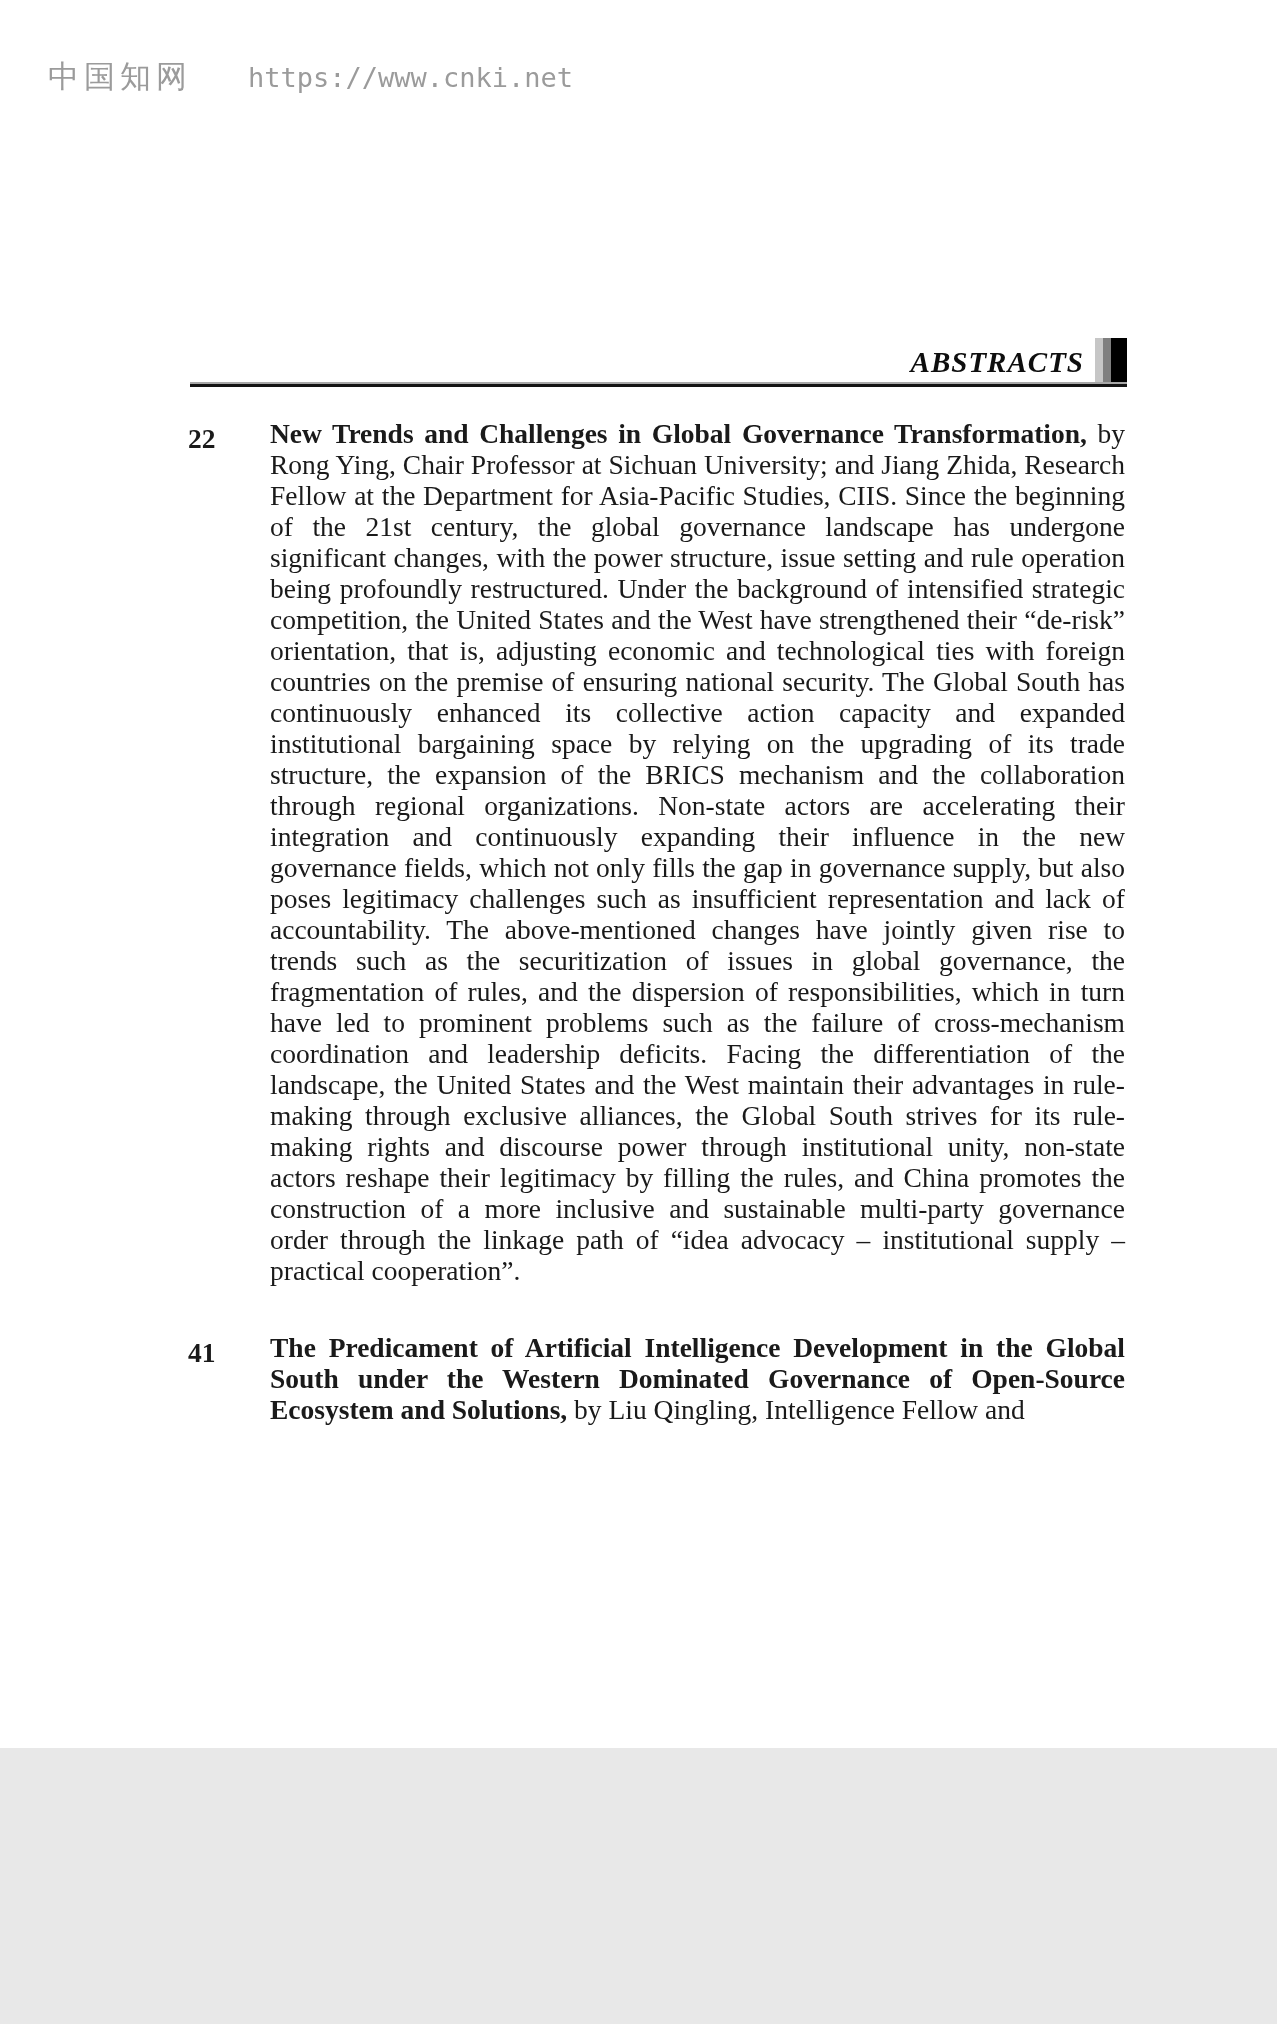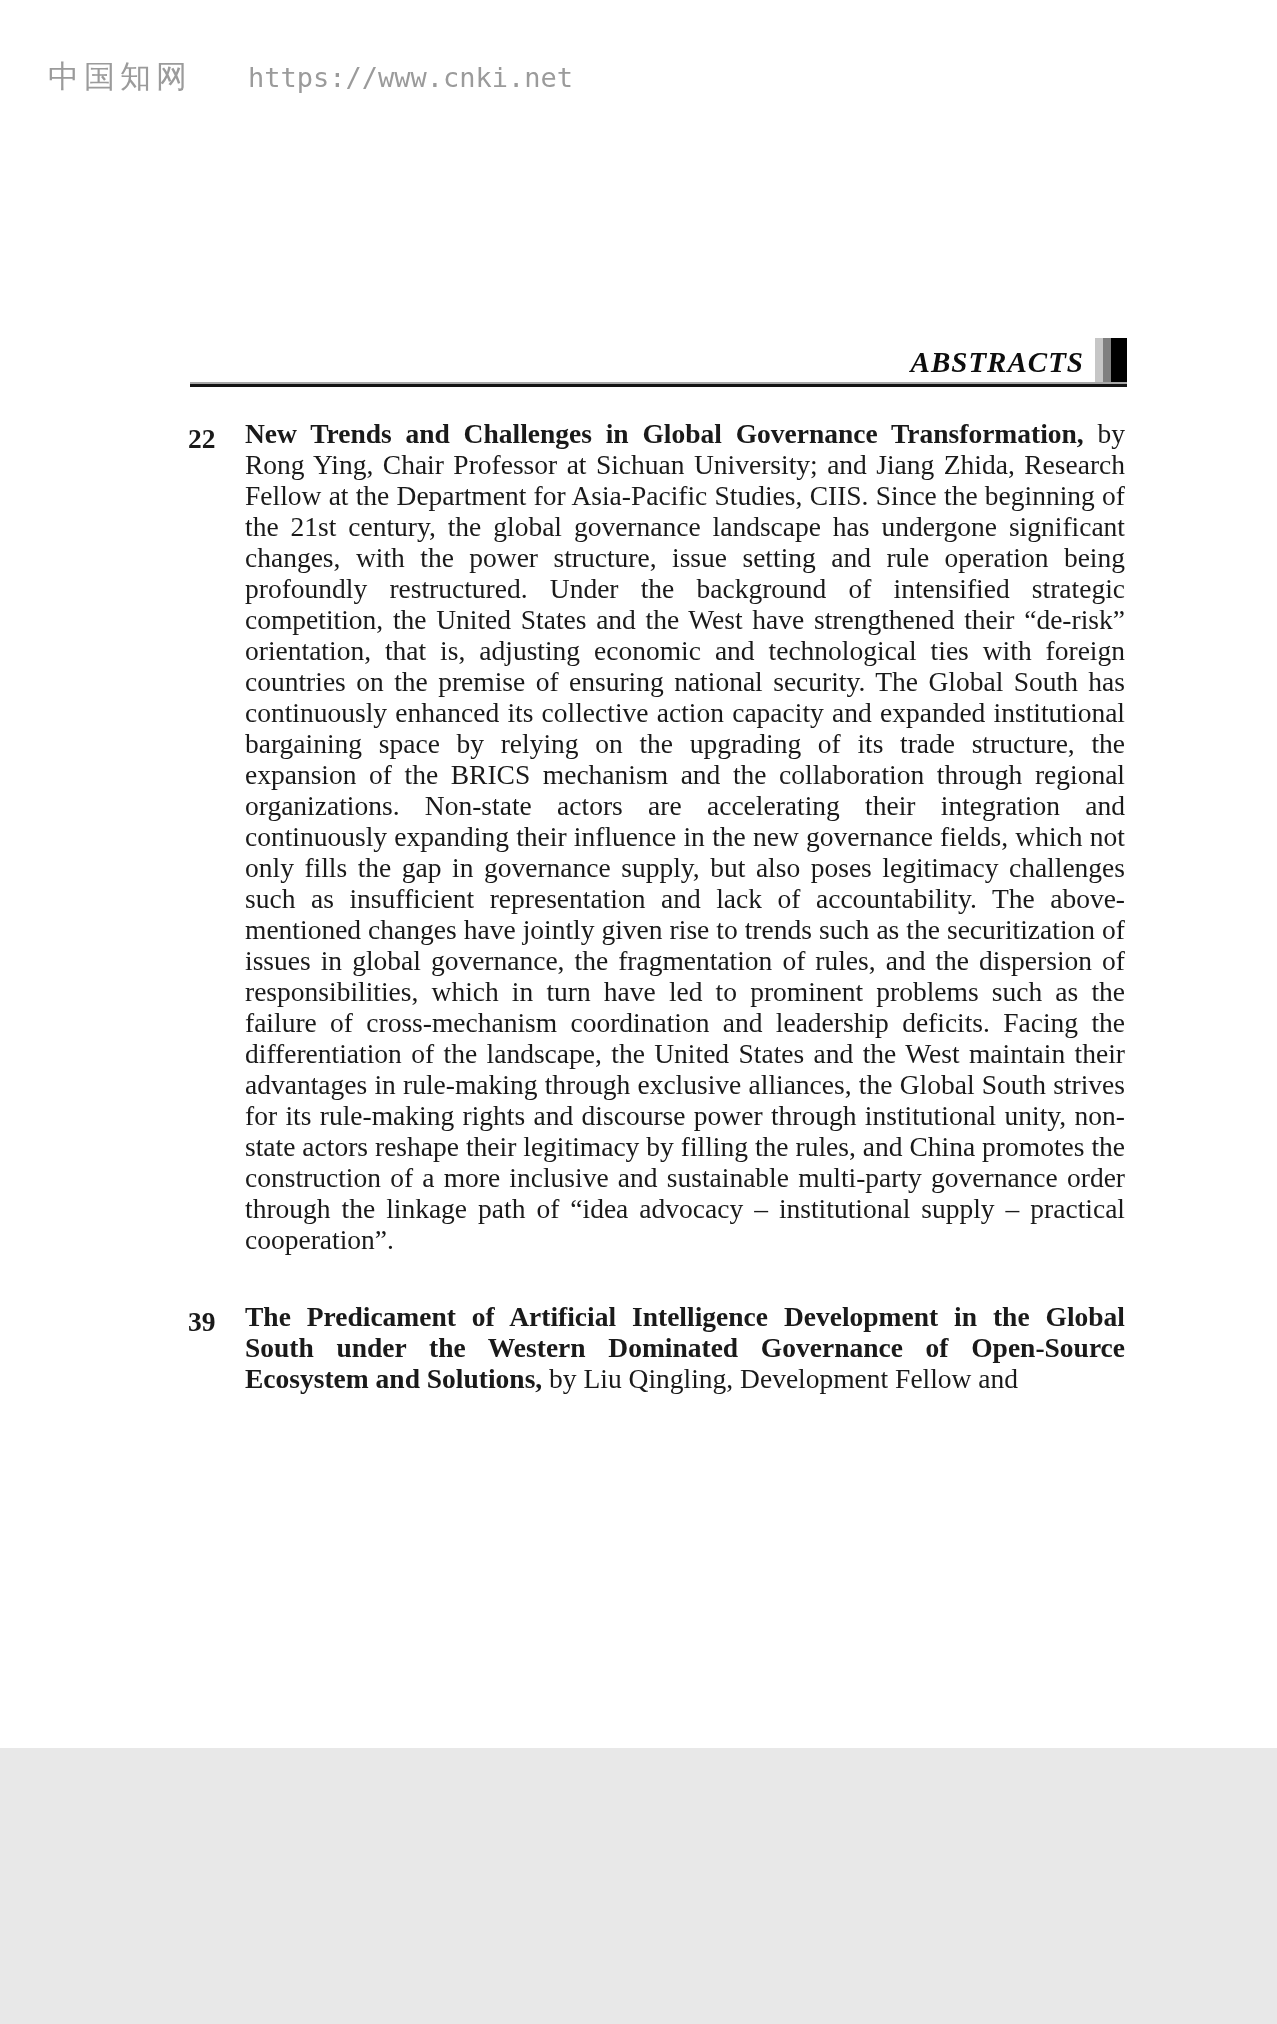--- a/index.html
+++ b/index.html
@@ -45,21 +45,21 @@
   .header-rule{
     position:absolute;top:382px;left:190px;right:150px;height:5px;
     background:linear-gradient(to bottom,
       var(--rule-top-gray,#a8a8a8) 0 2px,
       var(--rule-black,#141414) 2px 100%);
   }
   
   .abstracts{
     position:absolute;left:188px;top:418px;width:937px;
   }
-  .abstract-item{display:flex;margin-bottom:46px;}
+  .abstract-item{display:flex;margin-bottom:46px;gap:25px;}
   .abstract-number{
     width:57px;flex:0 0 57px;
     font-weight:bold;font-size:27.5px;line-height:42.6px;
   }
   .abstract-paragraph{
     width:880px;
     font-size:27.5px;line-height:31px;
     text-align:justify;text-justify:inter-word;
   }
   .seg-bold{font-weight:bold;}
@@ -88,22 +88,22 @@
     <div class="bar-dark"></div>
   </div>
   <div class="header-rule"></div>
 
   <section class="abstracts">
       <article class="abstract-item">
         <div class="abstract-number">22</div>
         <div class="abstract-paragraph"><span class="seg-bold">New Trends and Challenges in Global Governance Transformation,</span><span class="seg-normal"> by Rong Ying, Chair Professor at Sichuan University; and Jiang Zhida, Research Fellow at the Department for Asia-Pacific Studies, CIIS. Since the beginning of the 21st century, the global governance landscape has undergone significant changes, with the power structure, issue setting and rule operation being profoundly restructured. Under the background of intensified strategic competition, the United States and the West have strengthened their “de-risk” orientation, that is, adjusting economic and technological ties with foreign countries on the premise of ensuring national security. The Global South has continuously enhanced its collective action capacity and expanded institutional bargaining space by relying on the upgrading of its trade structure, the expansion of the BRICS mechanism and the collaboration through regional organizations. Non-state actors are accelerating their integration and continuously expanding their influence in the new governance fields, which not only fills the gap in governance supply, but also poses legitimacy challenges such as insufficient representation and lack of accountability. The above-mentioned changes have jointly given rise to trends such as the securitization of issues in global governance, the fragmentation of rules, and the dispersion of responsibilities, which in turn have led to prominent problems such as the failure of cross-mechanism coordination and leadership deficits. Facing the differentiation of the landscape, the United States and the West maintain their advantages in rule-making through exclusive alliances, the Global South strives for its rule-making rights and discourse power through institutional unity, non-state actors reshape their legitimacy by filling the rules, and China promotes the construction of a more inclusive and sustainable multi-party governance order through the linkage path of “idea advocacy – institutional supply – practical cooperation”.</span></div>
       </article>
       <article class="abstract-item">
-        <div class="abstract-number">39</div>
-        <div class="abstract-paragraph"><span class="seg-bold">The Predicament of Artificial Intelligence Development in the Global South under the Western Dominated Governance of Open-Source Ecosystem and Solutions,</span><span class="seg-normal"> by Liu Qingling, Development Fellow and</span></div>
+        <div class="abstract-number">41</div>
+        <div class="abstract-paragraph"><span class="seg-bold">The Predicament of Artificial Intelligence Development in the Global South under the Western Dominated Governance of Open-Source Ecosystem and Solutions,</span><span class="seg-normal"> by Liu Qingling, Intelligence Fellow and</span></div>
       </article>
     </section>
 
   <div class="page-number">–177–</div>
 
   <div class="watermark bottom">
     <span class="wm-brand">中国知网</span>
     <span class="wm-url">https://www.cnki.net</span>
   </div>
 

